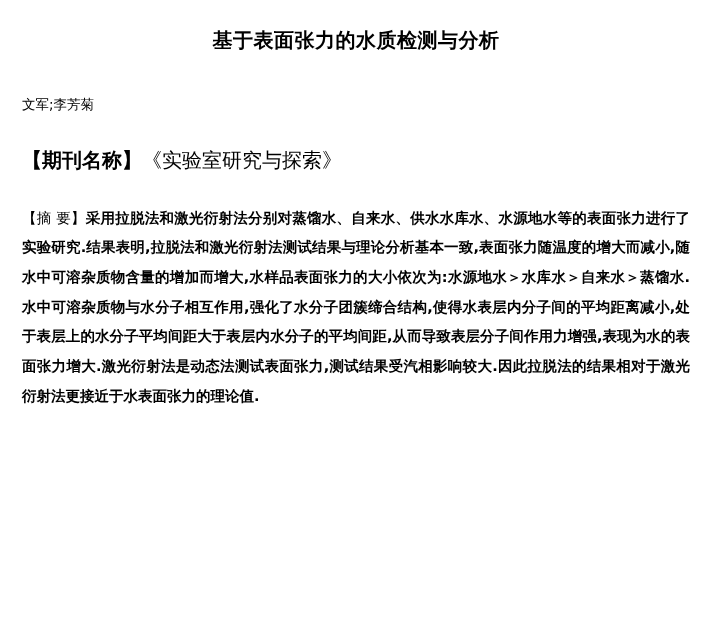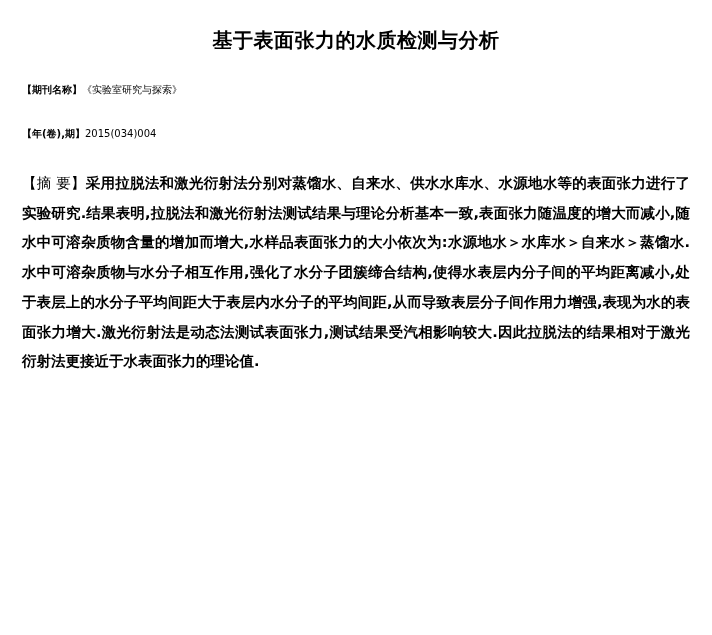--- a/index.html
+++ b/index.html
@@ -30,21 +30,21 @@
     letter-spacing: 0.5px;
     line-height: 1.4;
   }
   .authors {
     margin-top: 40px;
     font-size: 13.5px;
     line-height: 1.6;
   }
   .field-row {
     margin-top: 27px;
-    font-size: 10px;
+    font-size: 20px;
     line-height: 1.7;
   }
   .field-label {
     font-weight: bold;
   }
   .field-value {
     font-weight: normal;
   }
   .abstract-block {
     margin-top: 27px;
@@ -63,28 +63,26 @@
     height: 18px;
   }
 </style>
 </head>
 <body>
 
 <div class="page">
 
   <h1 class="doc-title">基于表面张力的水质检测与分析</h1>
 
+  <div class="authors">文军;李芳菊</div>
 
   <div class="field-row">
     <span class="field-label">【期刊名称】</span><span class="field-value">《实验室研究与探索》</span>
   </div>
 
-  <div class="field-row">
-    <span class="field-label">【年(卷),期】</span><span class="field-value">2015(034)004</span>
-  </div>
 
   <div class="abstract-block">
     <span class="abstract-label">【摘 要】</span><span class="abstract-text">采用拉脱法和激光衍射法分别对蒸馏水、自来水、供水水库水、水源地水等的表面张力进行了实验研究.结果表明,拉脱法和激光衍射法测试结果与理论分析基本一致,表面张力随温度的增大而减小,随水中可溶杂质物含量的增加而增大,水样品表面张力的大小依次为:水源地水＞水库水＞自来水＞蒸馏水.水中可溶杂质物与水分子相互作用,强化了水分子团簇缔合结构,使得水表层内分子间的平均距离减小,处于表层上的水分子平均间距大于表层内水分子的平均间距,从而导致表层分子间作用力增强,表现为水的表面张力增大.激光衍射法是动态法测试表面张力,测试结果受汽相影响较大.因此拉脱法的结果相对于激光衍射法更接近于水表面张力的理论值.</span>
   </div>
 
   <div class="spacer-bottom"></div>
 
 </div>
 
 </body></html>

